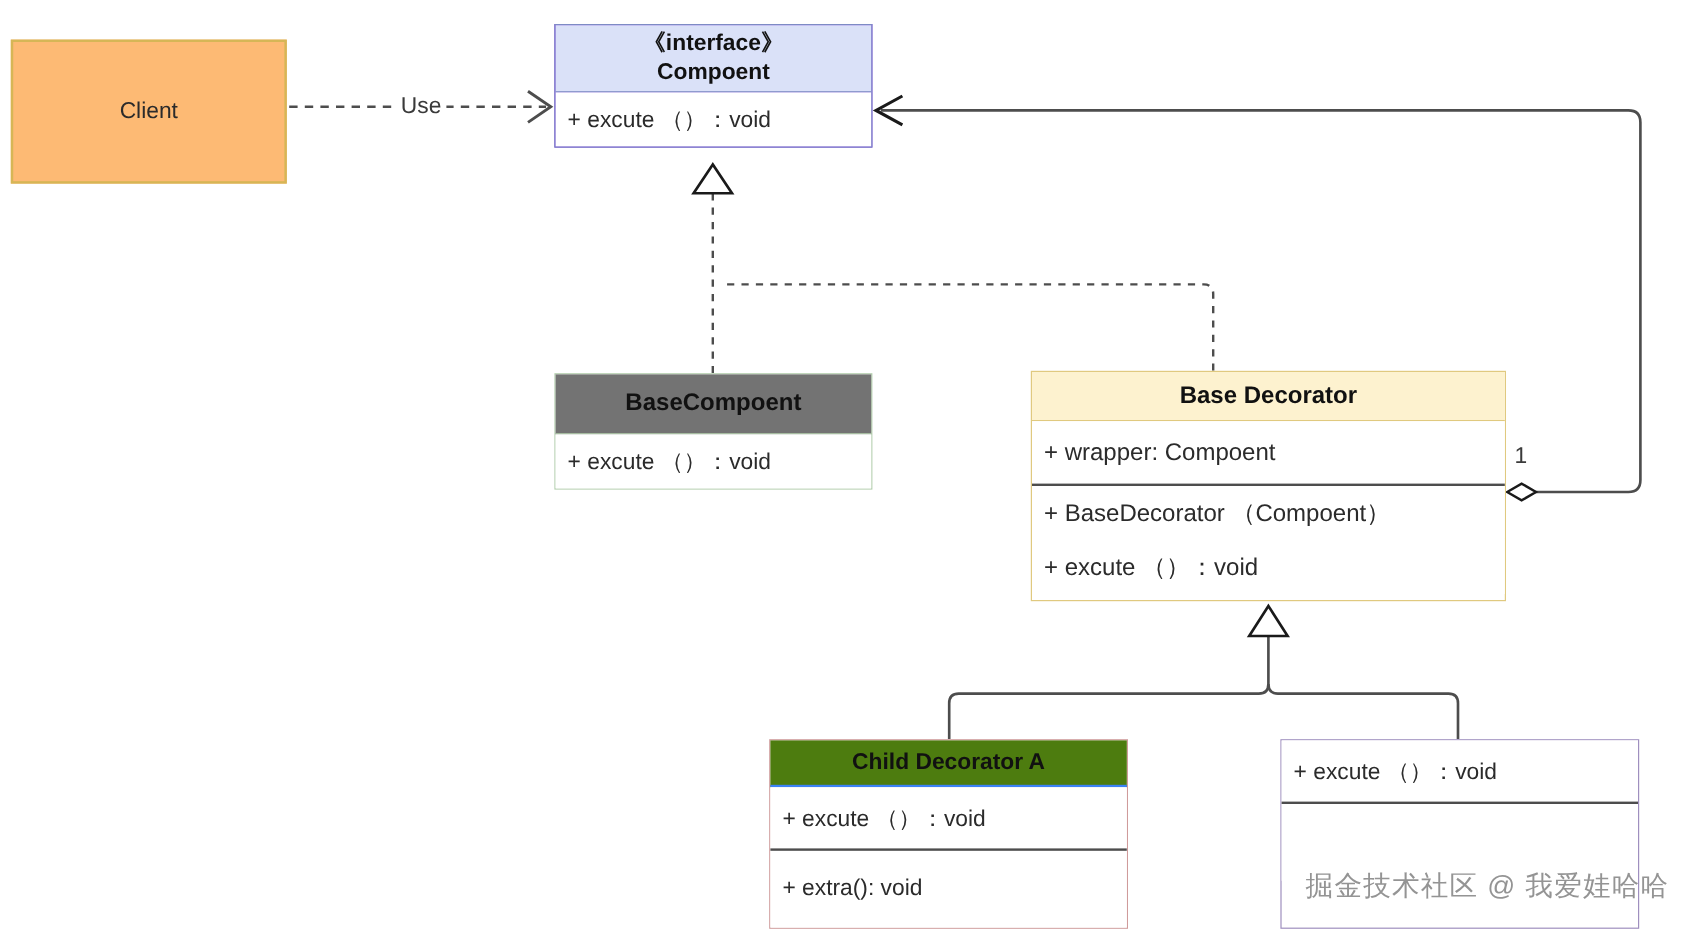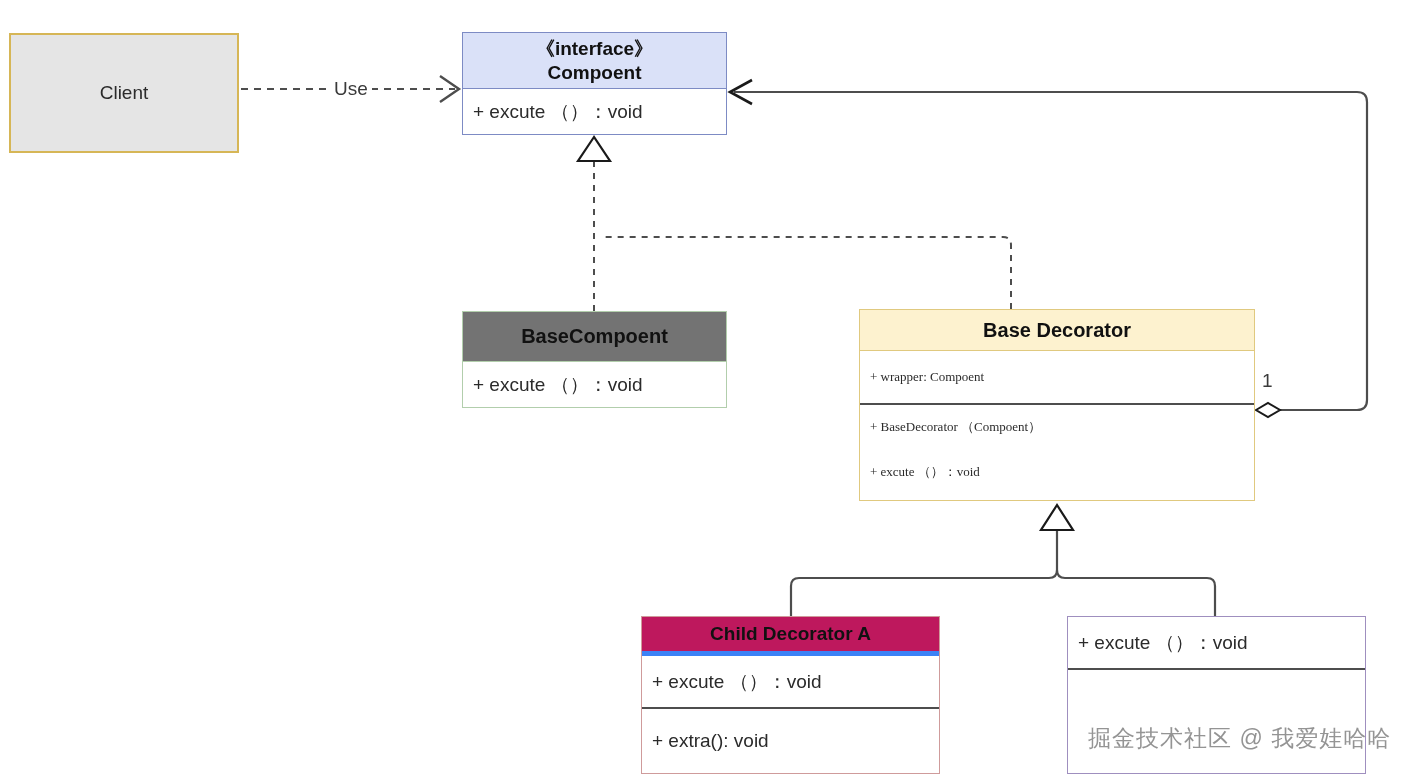--- a/index.html
+++ b/index.html
@@ -24,49 +24,49 @@
   .node .row{
     box-sizing:border-box;
     color:#2b2b2b;
     display:flex;align-items:center;
     padding-left:10px;
     background:#ffffff;
   }
 
   
   #client{left:9px;top:33px;width:230px;height:120px;
-    background:#e5e5e5;border:2px solid #d6b656;}
+    background:#fdba74;border:2px solid #d6b656;}
   #client .lbl{width:100%;height:100%;display:flex;align-items:center;justify-content:center;
     font-size:19px;color:#2b2b2b;}
 
   
-  #compoent{left:462px;top:32px;width:265px;height:103px;
+  #compoent{left:462px;top:20px;width:265px;height:103px;
     border:1px solid #7d8bc4;background:#6d28d9;}
   #compoent .hdr{height:56px;background:#dae1f8;border-bottom:1px solid #7d8bc4;
     font-size:19px;line-height:24px;}
   #compoent .row{height:45px;font-size:19px;}
 
   
   #basecompoent{left:462px;top:311px;width:265px;height:97px;
     border:1px solid #b2ceac;background:#ffffff;}
   #basecompoent .hdr{height:50px;background:#737373;border-bottom:1px solid #b2ceac;font-size:20px;}
   #basecompoent .row{height:45px;font-size:19px;}
 
   
   #basedecorator{left:859px;top:309px;width:396px;height:192px;
     border:1px solid #e0c97f;background:#ffffff;}
   #basedecorator .hdr{height:41px;background:#fdf2cf;border-bottom:1px solid #e0c97f;font-size:20px;}
-  #basedecorator .row{height:52px;font-size:13px;font-family:Liberation Serif, serif;}
+  #basedecorator .row{height:52px;font-size:20px;}
   #basedecorator .sep{border-top:2px solid #4d4d4d;}
   #basedecorator .row.m{height:46px;text-align:right;}
 
   
   #childa{left:641px;top:616px;width:299px;height:158px;
     border:1px solid #cf9b9b;background:#ffffff;}
-  #childa .hdr{height:39px;background:#be185d;border-bottom:5px solid #3b82f6;font-size:19px;}
+  #childa .hdr{height:39px;background:#4d7c0f;border-bottom:2px solid #3b82f6;font-size:19px;}
   #childa .row{height:51px;font-size:19px;}
   #childa .sep{border-top:2px solid #4d4d4d;}
   #childa .row.m{height:66px;}
 
   
   #childb{left:1067px;top:616px;width:299px;height:158px;
     border:1px solid #9f8fbf;background:#ffffff;}
   #childb .hdr{height:39px;background:#ddd5ec;border-bottom:1px solid #9f8fbf;font-size:19px;}
   #childb .row{height:51px;font-size:19px;}
   #childb .sep{border-top:2px solid #4d4d4d;}

